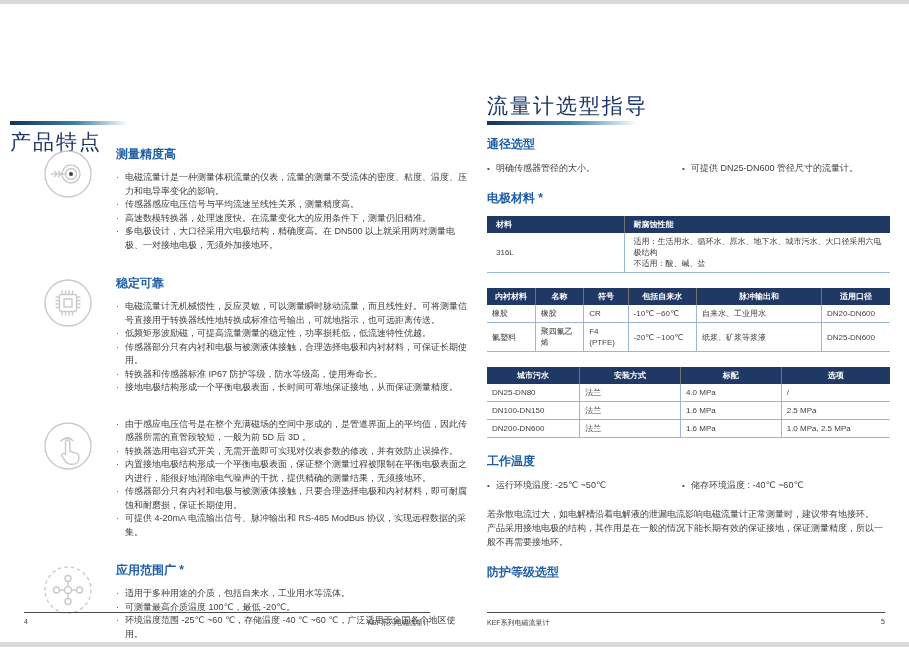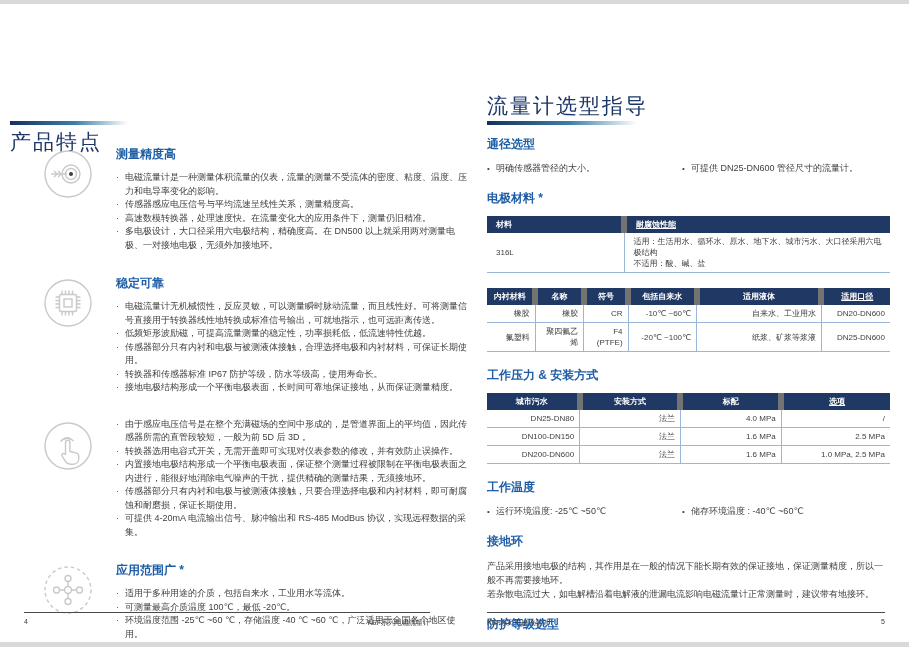--- a/index.html
+++ b/index.html
@@ -40,25 +40,25 @@
   .rcontent{position:absolute;left:32px;top:136px;width:403px;}
   .rblock{margin-bottom:15px;}
   .rblock .sheading{margin:0 0 9px 0;}
   .brow{display:flex;font-size:9px;line-height:13px;}
   .brow .bitem{display:flex;}
   .brow .bitem:first-child{width:195px;flex:0 0 195px;}
   .brow .mark{flex:0 0 9px;color:#444;font-size:8px;}
   table{border-collapse:collapse;table-layout:fixed;width:403px;margin-top:2px;}
   thead th{
     background:var(--thead,#1f3864);color:#fff;font-size:8px;font-weight:bold;
-    padding:3px 4px;border-right:6px solid #737373;text-align:center;
+    padding:3px 4px;border-right:1px solid #737373;text-align:center;
   }
-  thead th:last-child{border-right:none;text-decoration:underline;}
+  thead th:last-child{border-right:none;}
   tbody td{
-    font-size:8px;color:var(--text,#3f3f3f);padding:3px 5px;text-align:right;
+    font-size:8px;color:var(--text,#3f3f3f);padding:3px 5px;text-align:left;
     border-bottom:1px solid var(--tborder,#9ab7d8);border-right:1px solid var(--tborder,#9ab7d8);
     white-space:pre-line;vertical-align:middle;line-height:11px;
   }
   tbody td:last-child{border-right:none;}
   table.align-left thead th,table.align-left tbody td{text-align:left;padding-left:9px;}
   .paras p{font-size:9px;line-height:14px;margin:0;}
   
   .pfooter{position:absolute;top:612px;border-top:1px solid #4a4a4a;display:flex;
     justify-content:space-between;font-size:7px;color:#3a3a3a;padding-top:5px;}
   .page.left .pfooter{left:24px;width:406px;}
@@ -261,21 +261,21 @@
             <col style="width: 17%;">
             <col style="width: 31%;">
             <col style="width: 17%;">
           </colgroup>
           <thead>
             <tr>
               <th>内衬材料</th>
               <th>名称</th>
               <th>符号</th>
               <th>包括自来水</th>
-              <th>适用液体</th>
+              <th>脉冲输出和</th>
               <th>适用口径</th>
             </tr>
           </thead>
           <tbody>
             <tr>
               <td>橡胶</td>
               <td>橡胶</td>
               <td>CR</td>
               <td>-10℃ ~60℃</td>
               <td>自来水、工业用水</td>
@@ -286,21 +286,20 @@
               <td>聚四氟乙烯</td>
               <td>F4 (PTFE)</td>
               <td>-20℃ ~100℃</td>
               <td>纸浆、矿浆等浆液</td>
               <td>DN25-DN600</td>
             </tr>
           </tbody>
         </table>
       </div>
       <div class="rblock">
-        <h3 class="sheading">工作压力 &amp; 安装方式</h3>
         <table>
           <colgroup>
             <col style="width: 23%;">
             <col style="width: 25%;">
             <col style="width: 25%;">
             <col style="width: 27%;">
           </colgroup>
           <thead>
             <tr>
               <th>城市污水</th>
@@ -338,24 +337,23 @@
             <span class="mark">•</span>
             <span>运行环境温度: -25℃ ~50℃</span>
           </span>
           <span class="bitem">
             <span class="mark">•</span>
             <span>储存环境温度 : -40℃ ~60℃</span>
           </span>
         </div>
       </div>
       <div class="rblock">
-        <h3 class="sheading">接地环</h3>
         <div class="paras">
+          <p>若杂散电流过大，如电解槽沿着电解液的泄漏电流影响电磁流量计正常测量时，建议带有地接环。</p>
           <p>产品采用接地电极的结构，其作用是在一般的情况下能长期有效的保证接地，保证测量精度，所以一般不再需要接地环。</p>
-          <p>若杂散电流过大，如电解槽沿着电解液的泄漏电流影响电磁流量计正常测量时，建议带有地接环。</p>
         </div>
       </div>
       <div class="rblock">
         <h3 class="sheading">防护等级选型</h3>
       </div>
     </div>
   <footer class="pfooter">
     <span>KEF系列电磁流量计</span>
     <span>5</span>
   </footer>

